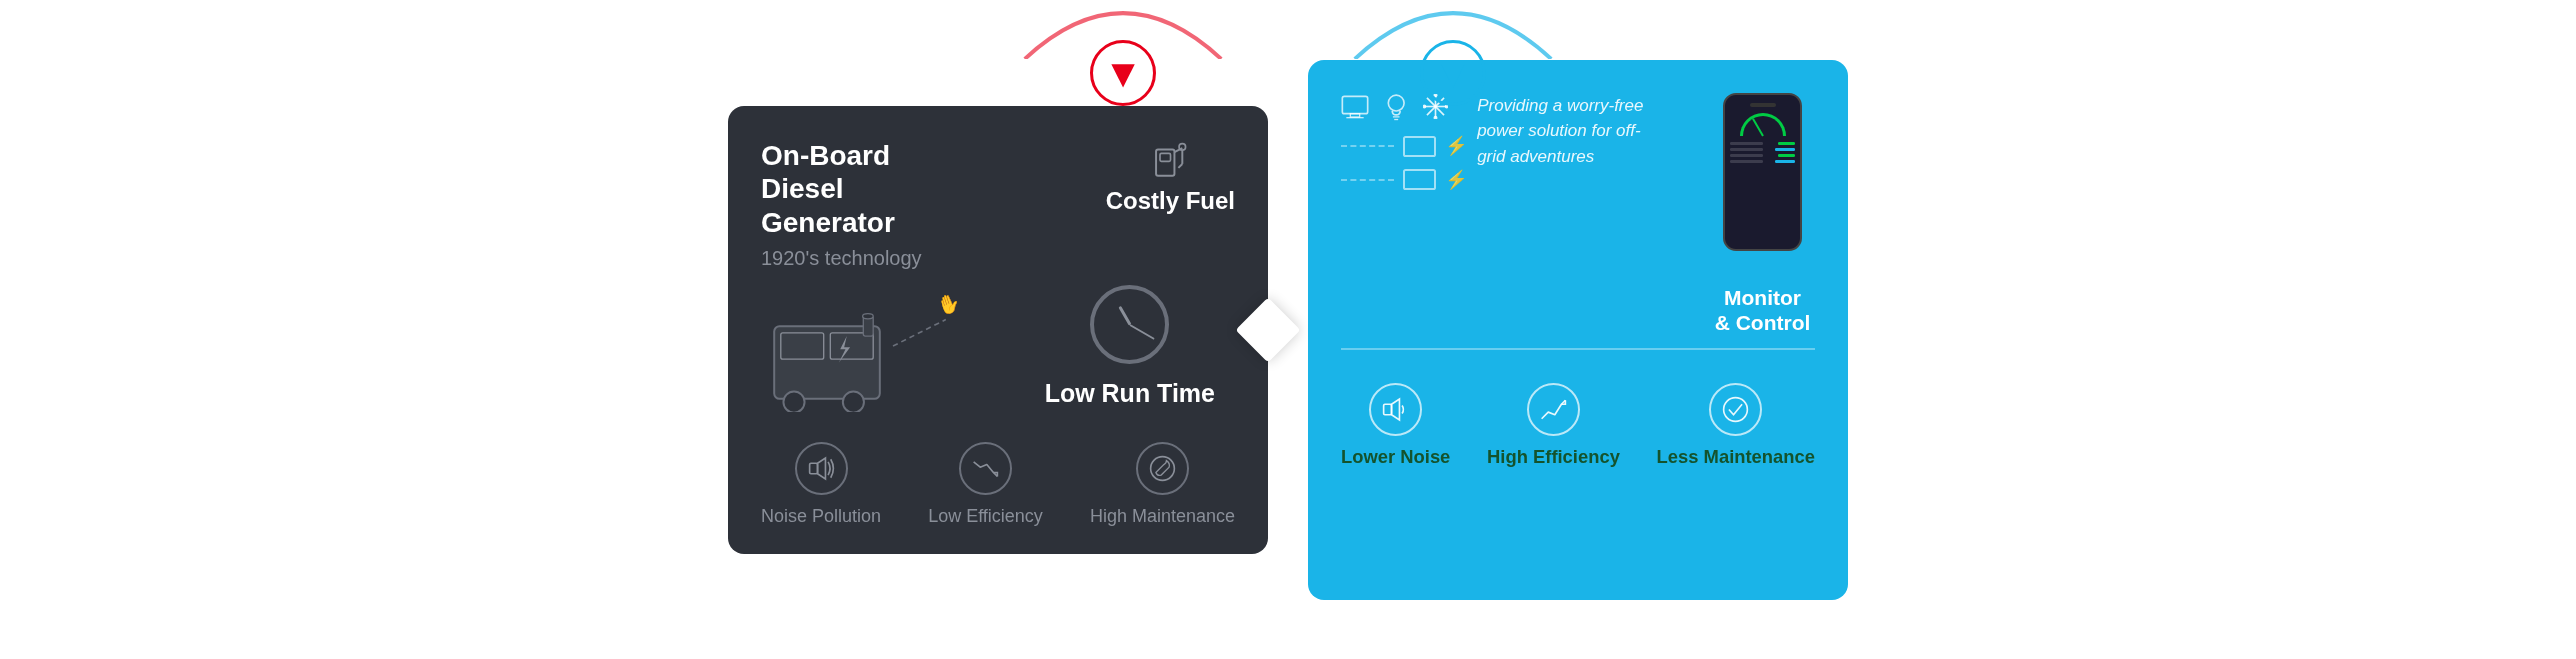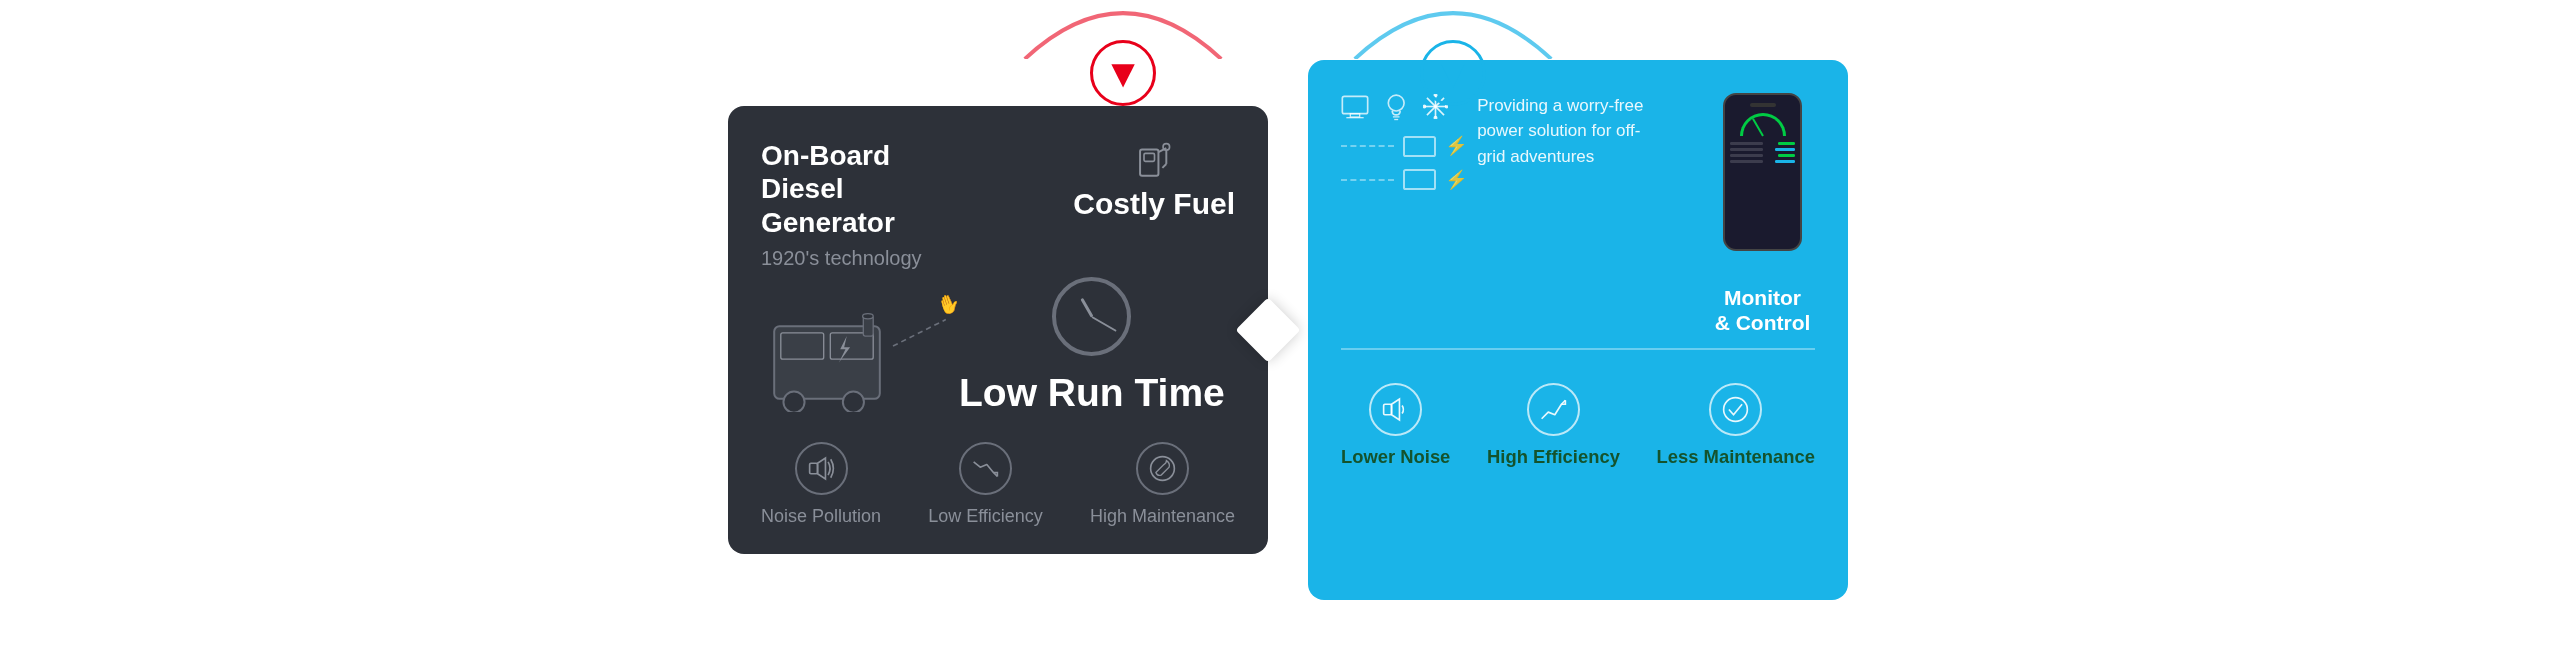--- a/index.html
+++ b/index.html
@@ -52,21 +52,21 @@
 
     .costly-fuel-section {
       display: flex;
       flex-direction: column;
       align-items: center;
       gap: 6.6px;
     }
 
     .costly-fuel-label {
       color: #ffffff;
-      font-size: 30px;
+      font-size: 24px;
       font-weight: 700;
       text-align: right;
     }
 
     .generator-subtitle {
       color: #8a8f99;
       font-size: 20px;
       margin-top: 8px;
     }
 
@@ -101,21 +101,21 @@
       background: #8a8f99;
       bottom: 50%;
       left: 50%;
       transform: translateX(-50%) rotate(120deg);
       transform-origin: bottom center;
       border-radius: 1.3px;
     }
 
     .low-run-time-label {
       color: #ffffff;
-      font-size: 39px;
+      font-size: 25px;
       font-weight: 700;
       text-align: center;
       line-height: 1.1;
       white-space: nowrap;
     }
 
     
     .left-bottom {
       display: flex;
       justify-content: space-between;
@@ -175,20 +175,21 @@
       justify-content: space-between;
       align-items: flex-start;
     }
 
     
     .providing-text {
       color: rgba(255,255,255,0.9);
       font-size: 17px;
       line-height: 1.5;
       max-width: 184px;
+      font-style: italic;
     }
 
     
     .monitor-section {
       display: flex;
       flex-direction: column;
       align-items: center;
       gap: 8px;
       margin-left: 40px;
     }

